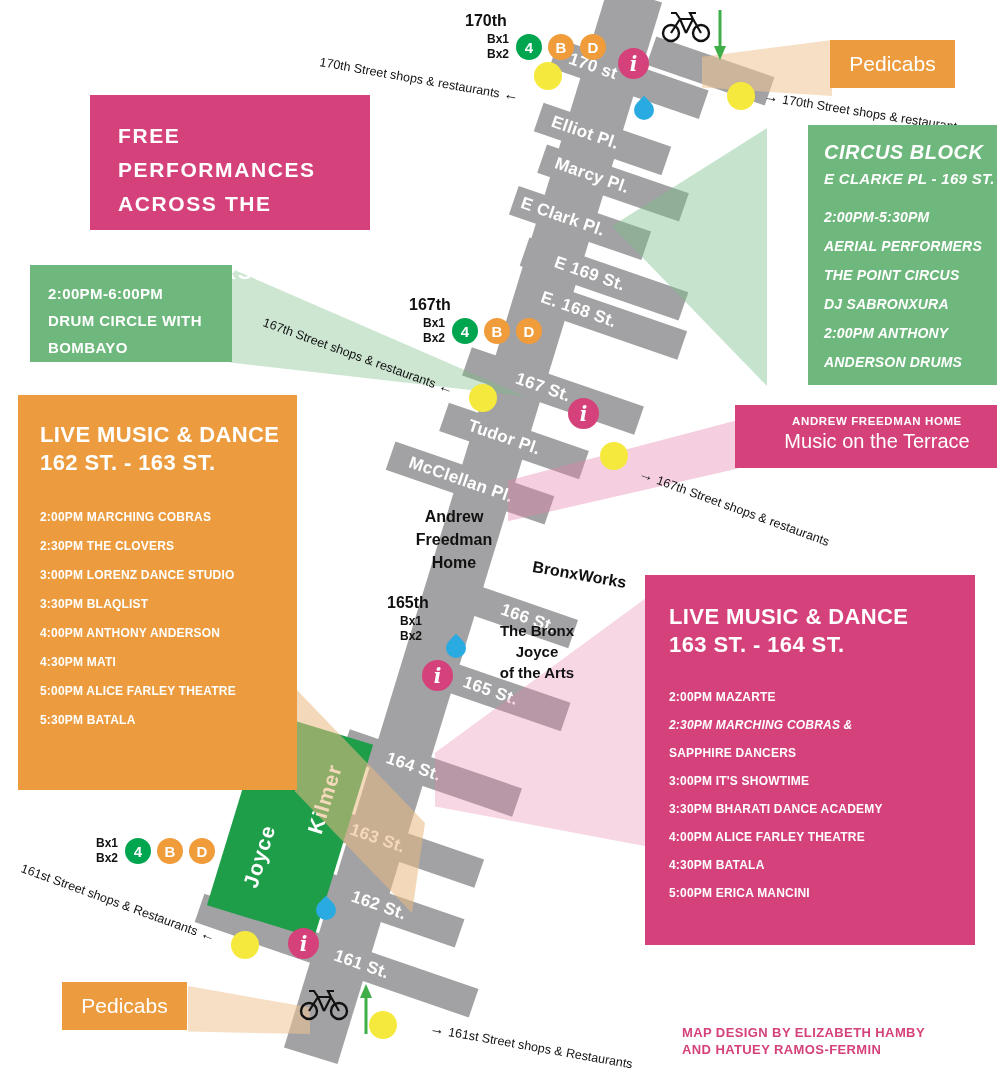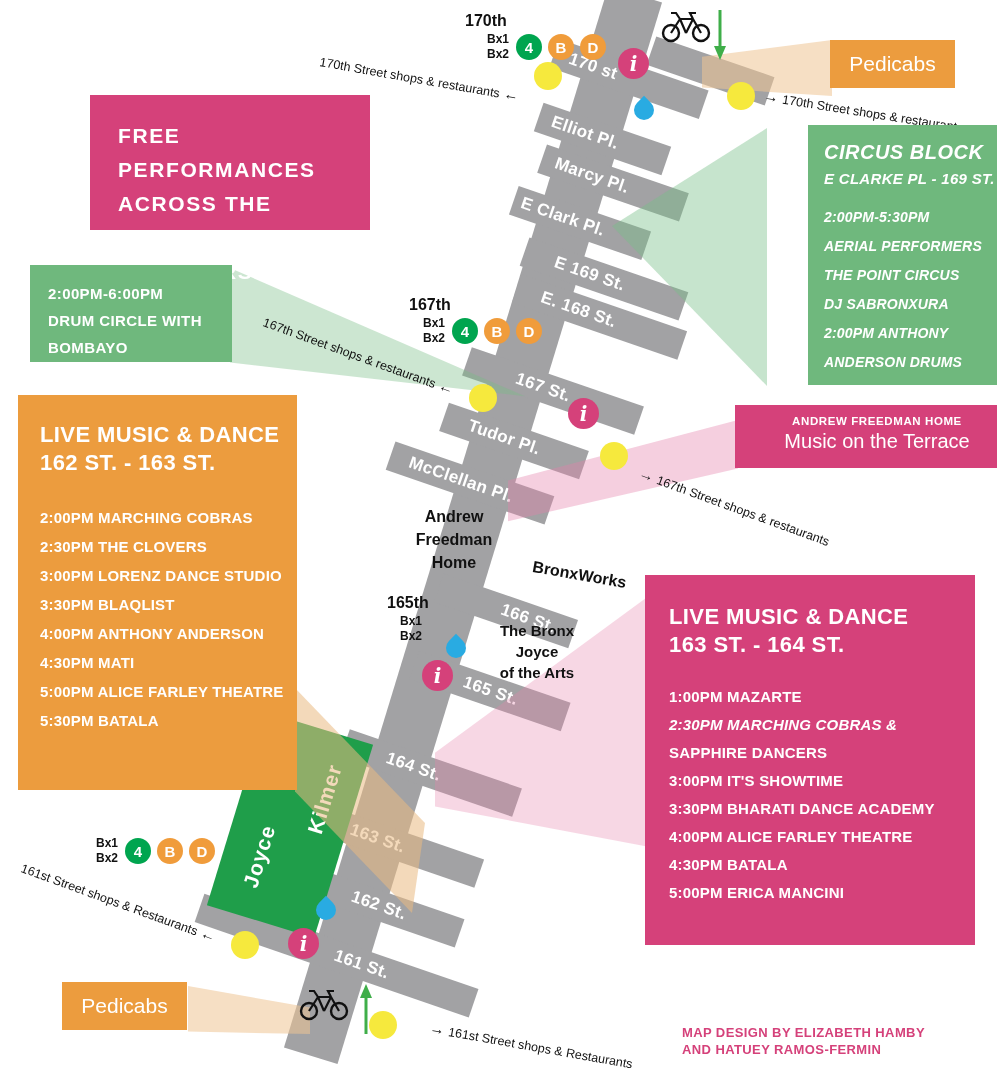--- a/index.html
+++ b/index.html
@@ -27,21 +27,21 @@
 
   
   .box { position:absolute; color:#fff; }
   .box-pink { background:#d5417a; }
   .box-orange { background:#ec9c3e; }
   .box-green { background:#6fb87d; }
   .title-box { padding:24px 10px 0 28px; font-size:21px; font-weight:bold; letter-spacing:1.6px; line-height:34px; }
   .drum-box { padding:15px 10px 0 18px; font-size:15px; font-weight:bold; line-height:27px; letter-spacing:.4px; }
   .event-title { font-size:22px; font-weight:bold; line-height:28px; letter-spacing:.4px; }
   .sched { margin-top:26px; }
-  .sched-line { font-size:15px; font-weight:bold; line-height:29px; letter-spacing:.2px; white-space:nowrap; }
+  .sched-line { font-size:12px; font-weight:bold; line-height:29px; letter-spacing:.2px; white-space:nowrap; }
   .circus-box { padding:16px 10px 0 16px; }
   .circus-title { font-size:20px; font-weight:bold; letter-spacing:.5px; }
   .circus-sub { font-size:15px; font-weight:bold; margin-top:6px; letter-spacing:.3px; }
   .circus-box .sched { margin-top:16px; }
   .circus-box .sched-line { font-size:14px; }
   .freedman-box { text-align:center; padding-top:10px; }
   .freedman-line1 { font-size:11.5px; font-weight:bold; letter-spacing:.6px; }
   .freedman-line2 { font-size:20px; margin-top:3px; }
   .pedicab-box { display:flex; align-items:center; justify-content:center; font-size:21px; }
 
@@ -303,21 +303,21 @@
 
   <div class="box box-pink freedman-box" style="left:735px; top:405px; width:284px; height:63px;">
     <div class="freedman-line1">ANDREW FREEDMAN HOME</div>
     <div class="freedman-line2">Music on the Terrace</div>
   </div>
 
   <div class="box box-pink" style="left:645px; top:575px; width:330px; height:370px; padding:28px 10px 0 24px;">
     <div class="event-title">LIVE MUSIC &amp; DANCE</div>
     <div class="event-title">163 ST. - 164 ST.</div>
     <div class="sched" style="margin-top:24px;">
-      <div class="sched-line" style="line-height:28px;">1:00PM MAZARTE</div>
+      <div class="sched-line" style="line-height:28px;">2:00PM MAZARTE</div>
       <div class="sched-line" style="line-height:28px;font-style:italic;">2:30PM MARCHING COBRAS &amp;</div>
       <div class="sched-line" style="line-height:28px;">SAPPHIRE DANCERS</div>
       <div class="sched-line" style="line-height:28px;">3:00PM IT'S SHOWTIME</div>
       <div class="sched-line" style="line-height:28px;">3:30PM BHARATI DANCE ACADEMY</div>
       <div class="sched-line" style="line-height:28px;">4:00PM ALICE FARLEY THEATRE</div>
       <div class="sched-line" style="line-height:28px;">4:30PM BATALA</div>
       <div class="sched-line" style="line-height:28px;">5:00PM ERICA MANCINI</div>
     </div>
   </div>
 

